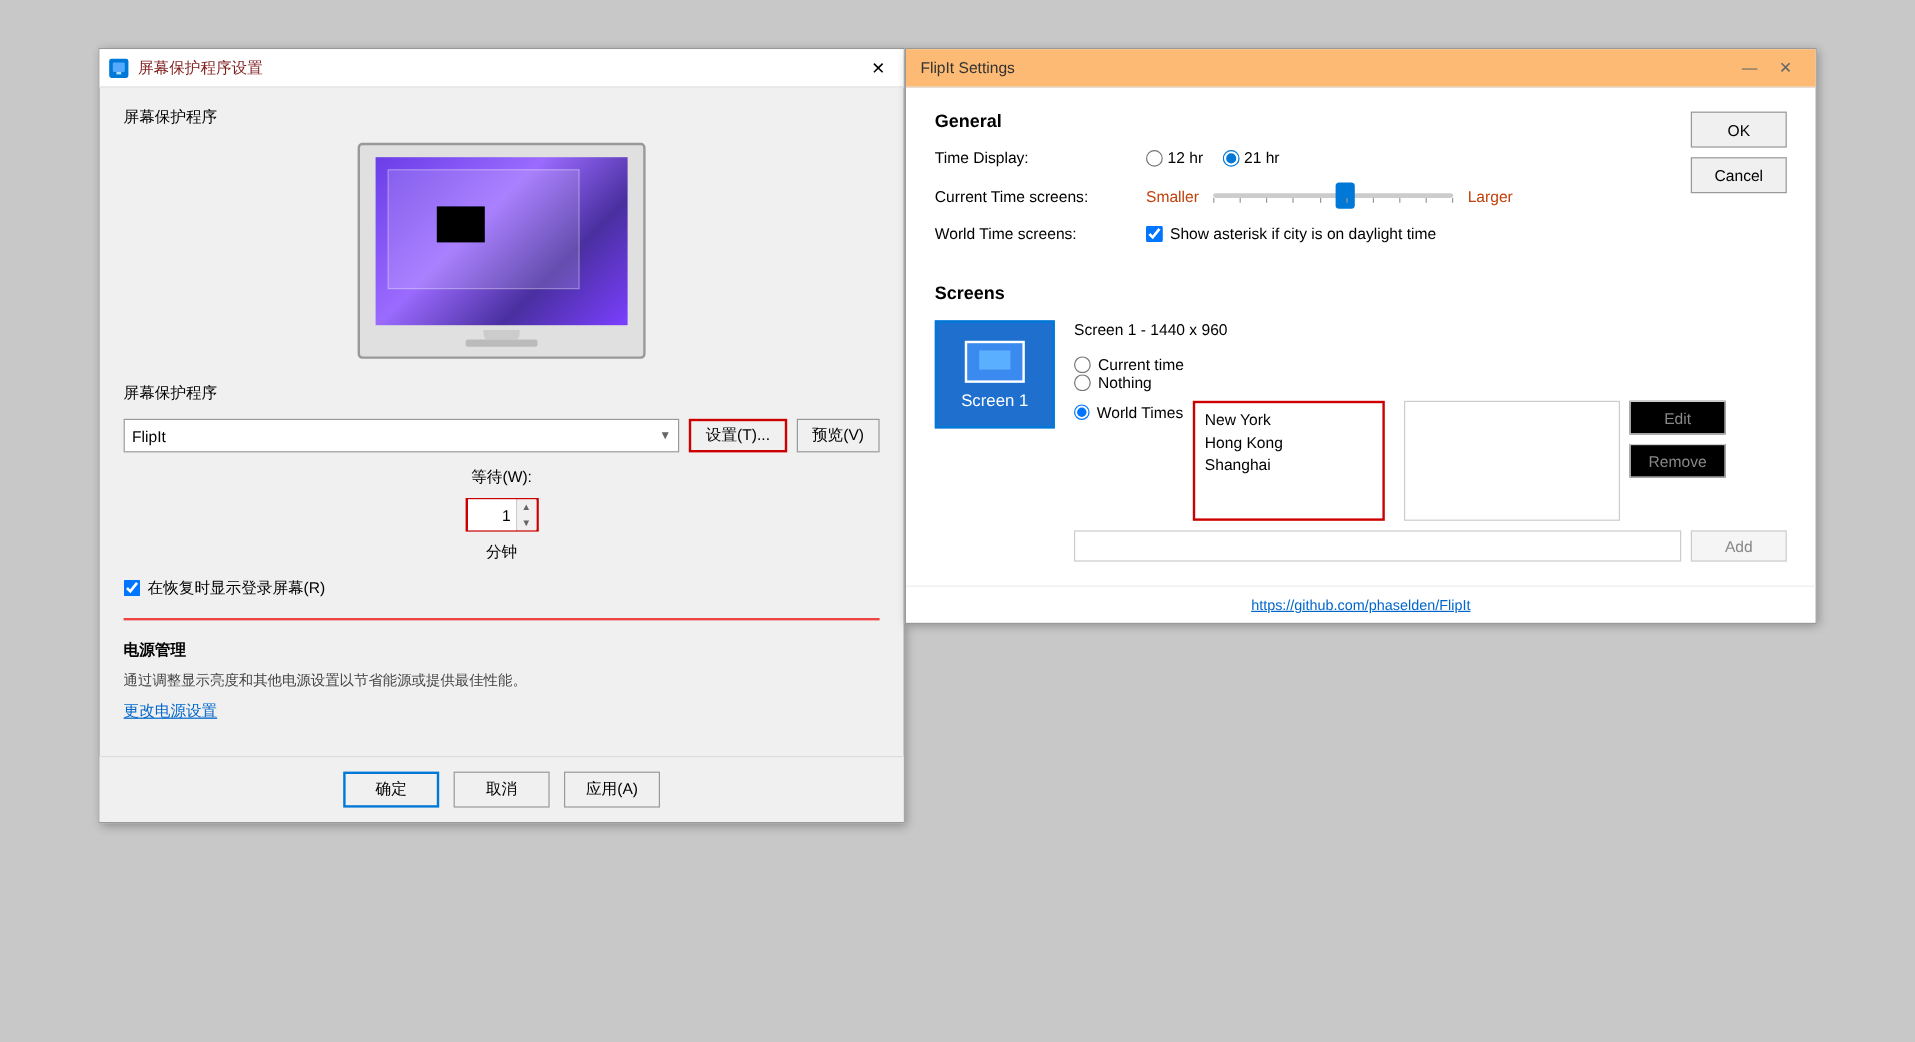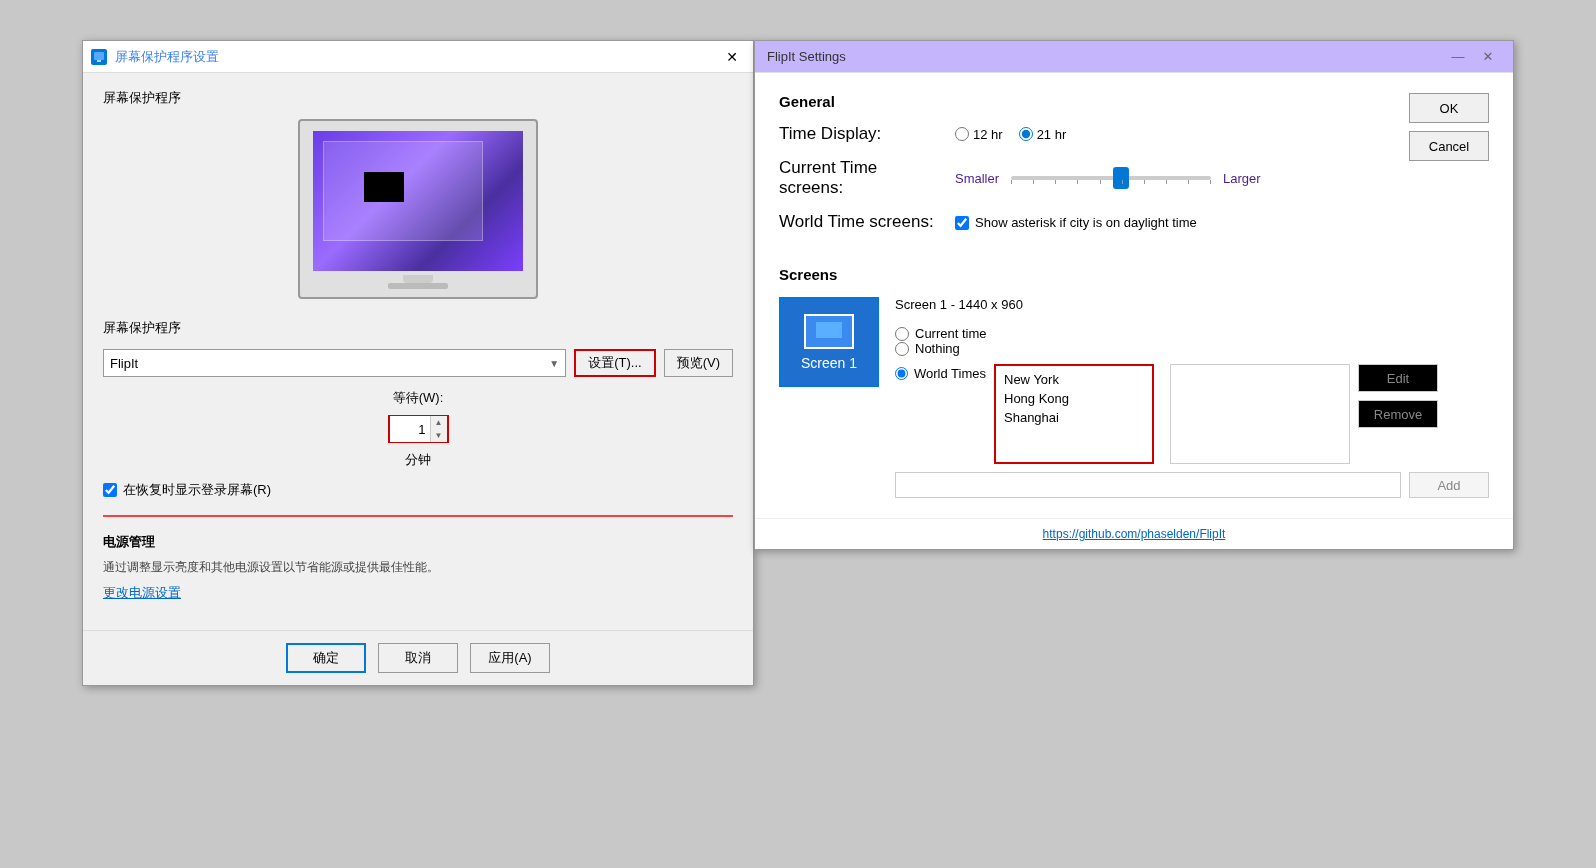--- a/index.html
+++ b/index.html
@@ -46,21 +46,21 @@
       height: 16px;
       background: #0078d7;
       border-radius: 2px;
       display: flex;
       align-items: center;
       justify-content: center;
       flex-shrink: 0;
     }
     .window-titlebar .title-text {
       font-size: 13px;
-      color: #3b82f6;
+      color: #7f1d1d;
       flex: 1;
     }
     .window-titlebar .close-btn {
       width: 26px;
       height: 26px;
       display: flex;
       align-items: center;
       justify-content: center;
       font-size: 14px;
       cursor: pointer;
@@ -269,21 +269,21 @@
     .right-window {
       width: 760px;
       background: #fff;
       border: 1px solid #999;
       box-shadow: 2px 2px 8px rgba(0,0,0,0.3);
       display: flex;
       flex-direction: column;
     }
     .flipit-titlebar {
       height: 32px;
-      background: #c4b5fd;
+      background: #fdba74;
       border-bottom: 1px solid #e0e0e0;
       display: flex;
       align-items: center;
       padding: 0 12px;
     }
     .flipit-title-text {
       flex: 1;
       font-size: 13px;
       color: #333;
     }
@@ -323,21 +323,21 @@
       color: #000;
       margin-bottom: 14px;
     }
     .settings-row {
       display: flex;
       align-items: center;
       margin-bottom: 14px;
       gap: 16px;
     }
     .settings-row-label {
-      font-size: 17px;
+      font-size: 13px;
       color: #000;
       width: 160px;
       flex-shrink: 0;
     }
     .radio-group {
       display: flex;
       align-items: center;
       gap: 16px;
     }
     .radio-option {
@@ -351,21 +351,21 @@
       height: 14px;
       accent-color: #0078d7;
     }
     .slider-container {
       display: flex;
       align-items: center;
       gap: 12px;
     }
     .slider-label {
       font-size: 13px;
-      color: #4c1d95;
+      color: #c2410c;
     }
     .slider-track {
       position: relative;
       width: 200px;
       height: 20px;
       display: flex;
       align-items: center;
     }
     .slider-bg {
       width: 100%;

